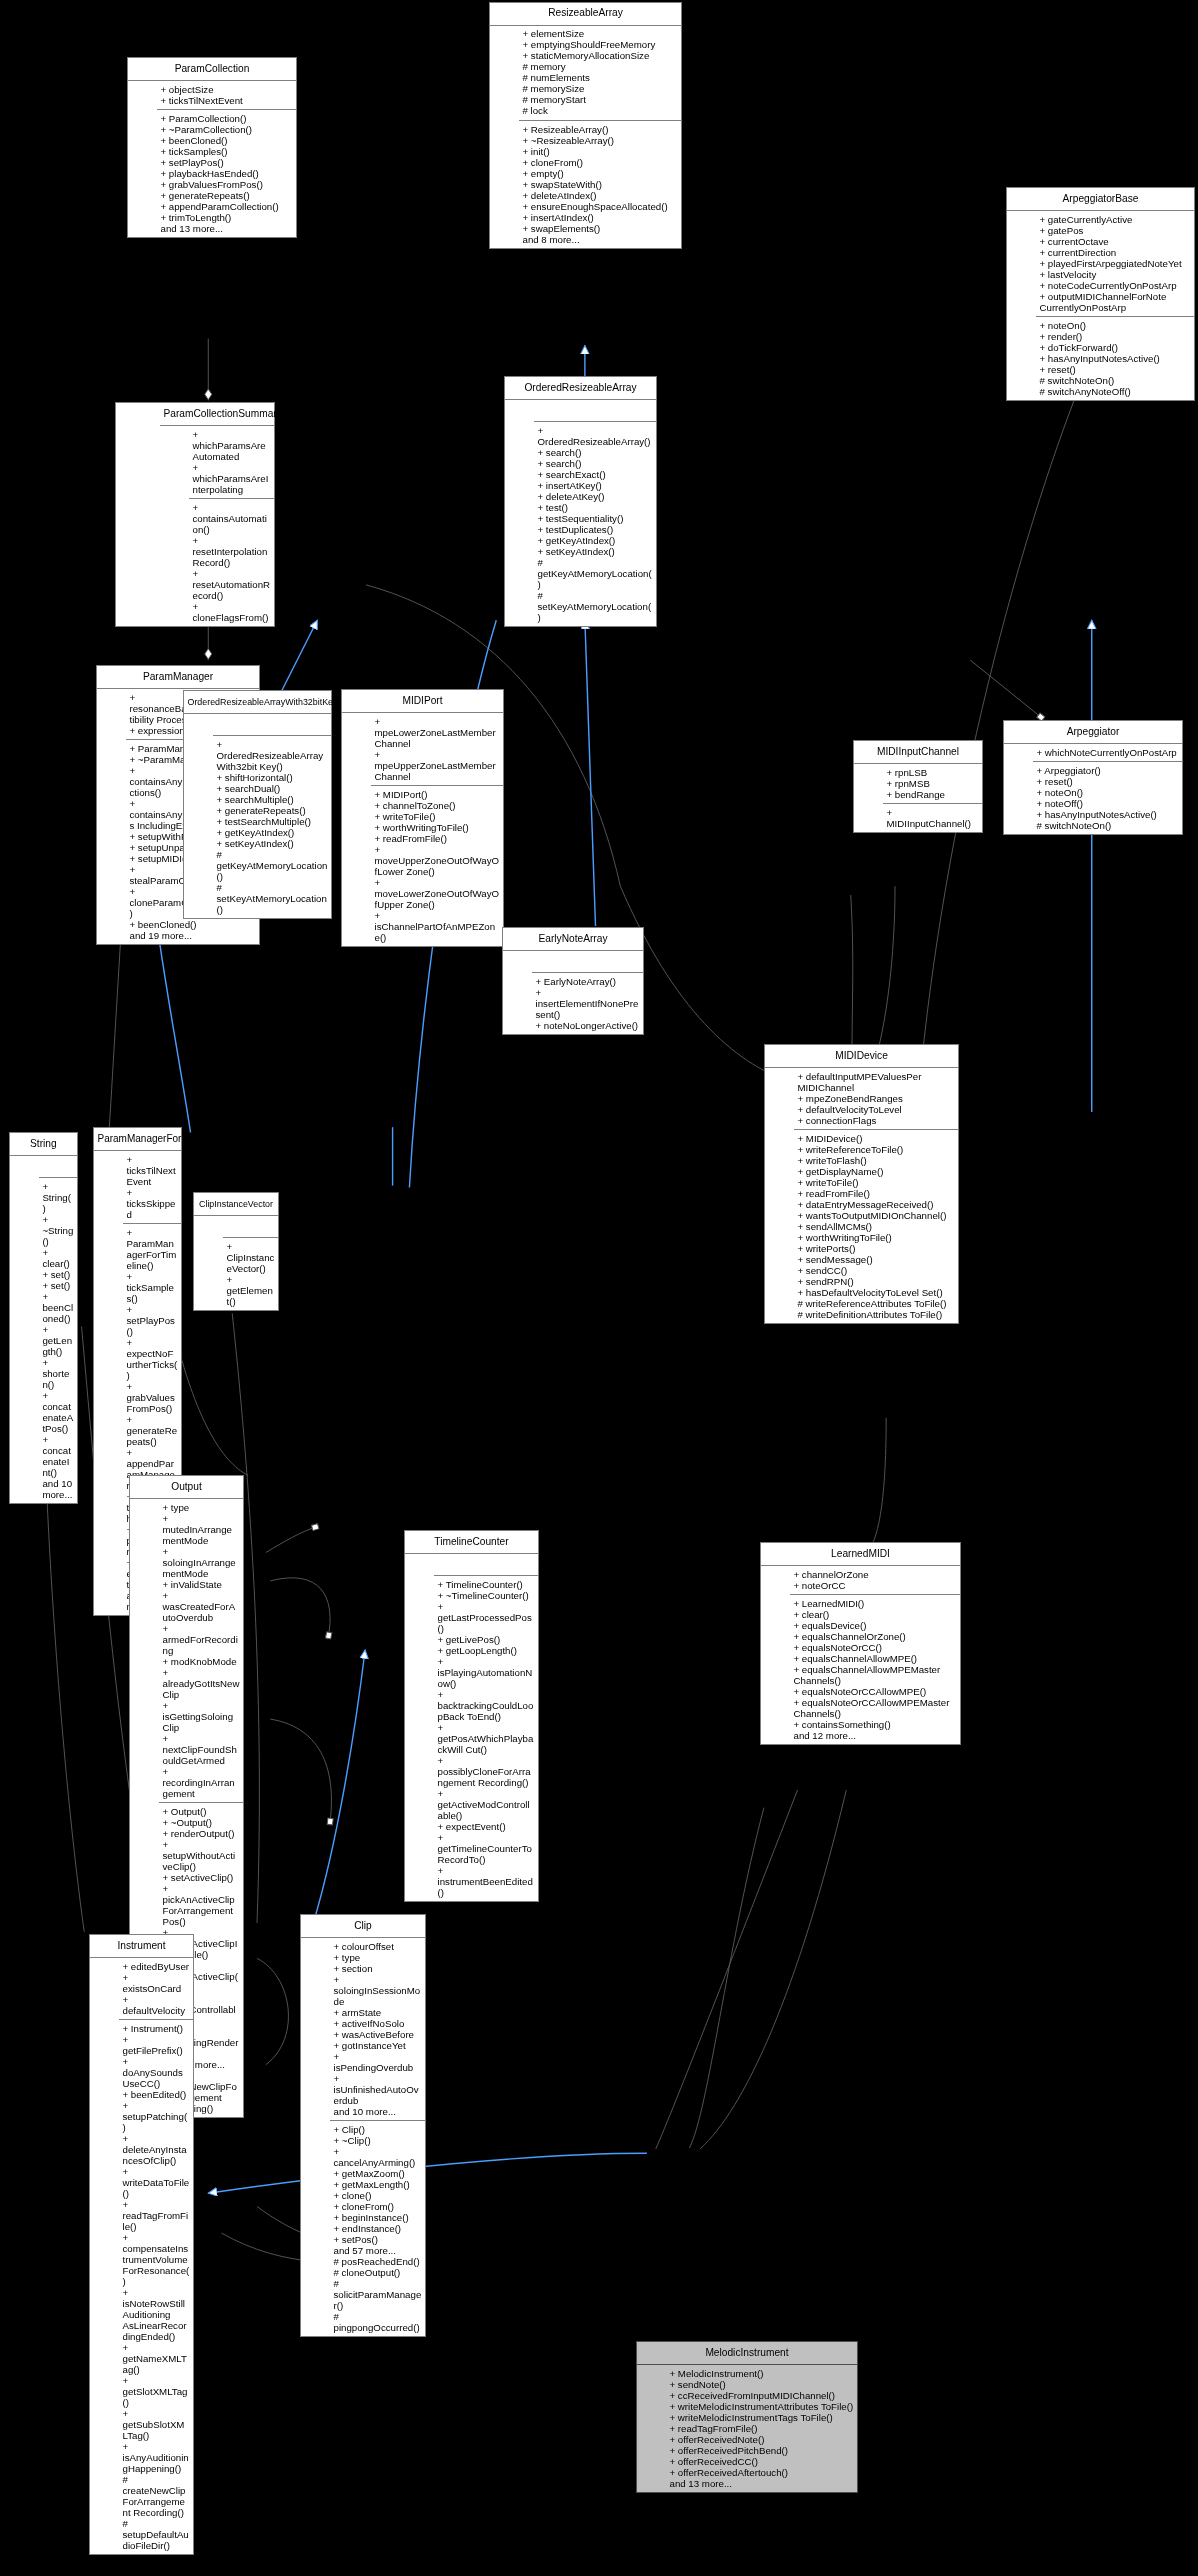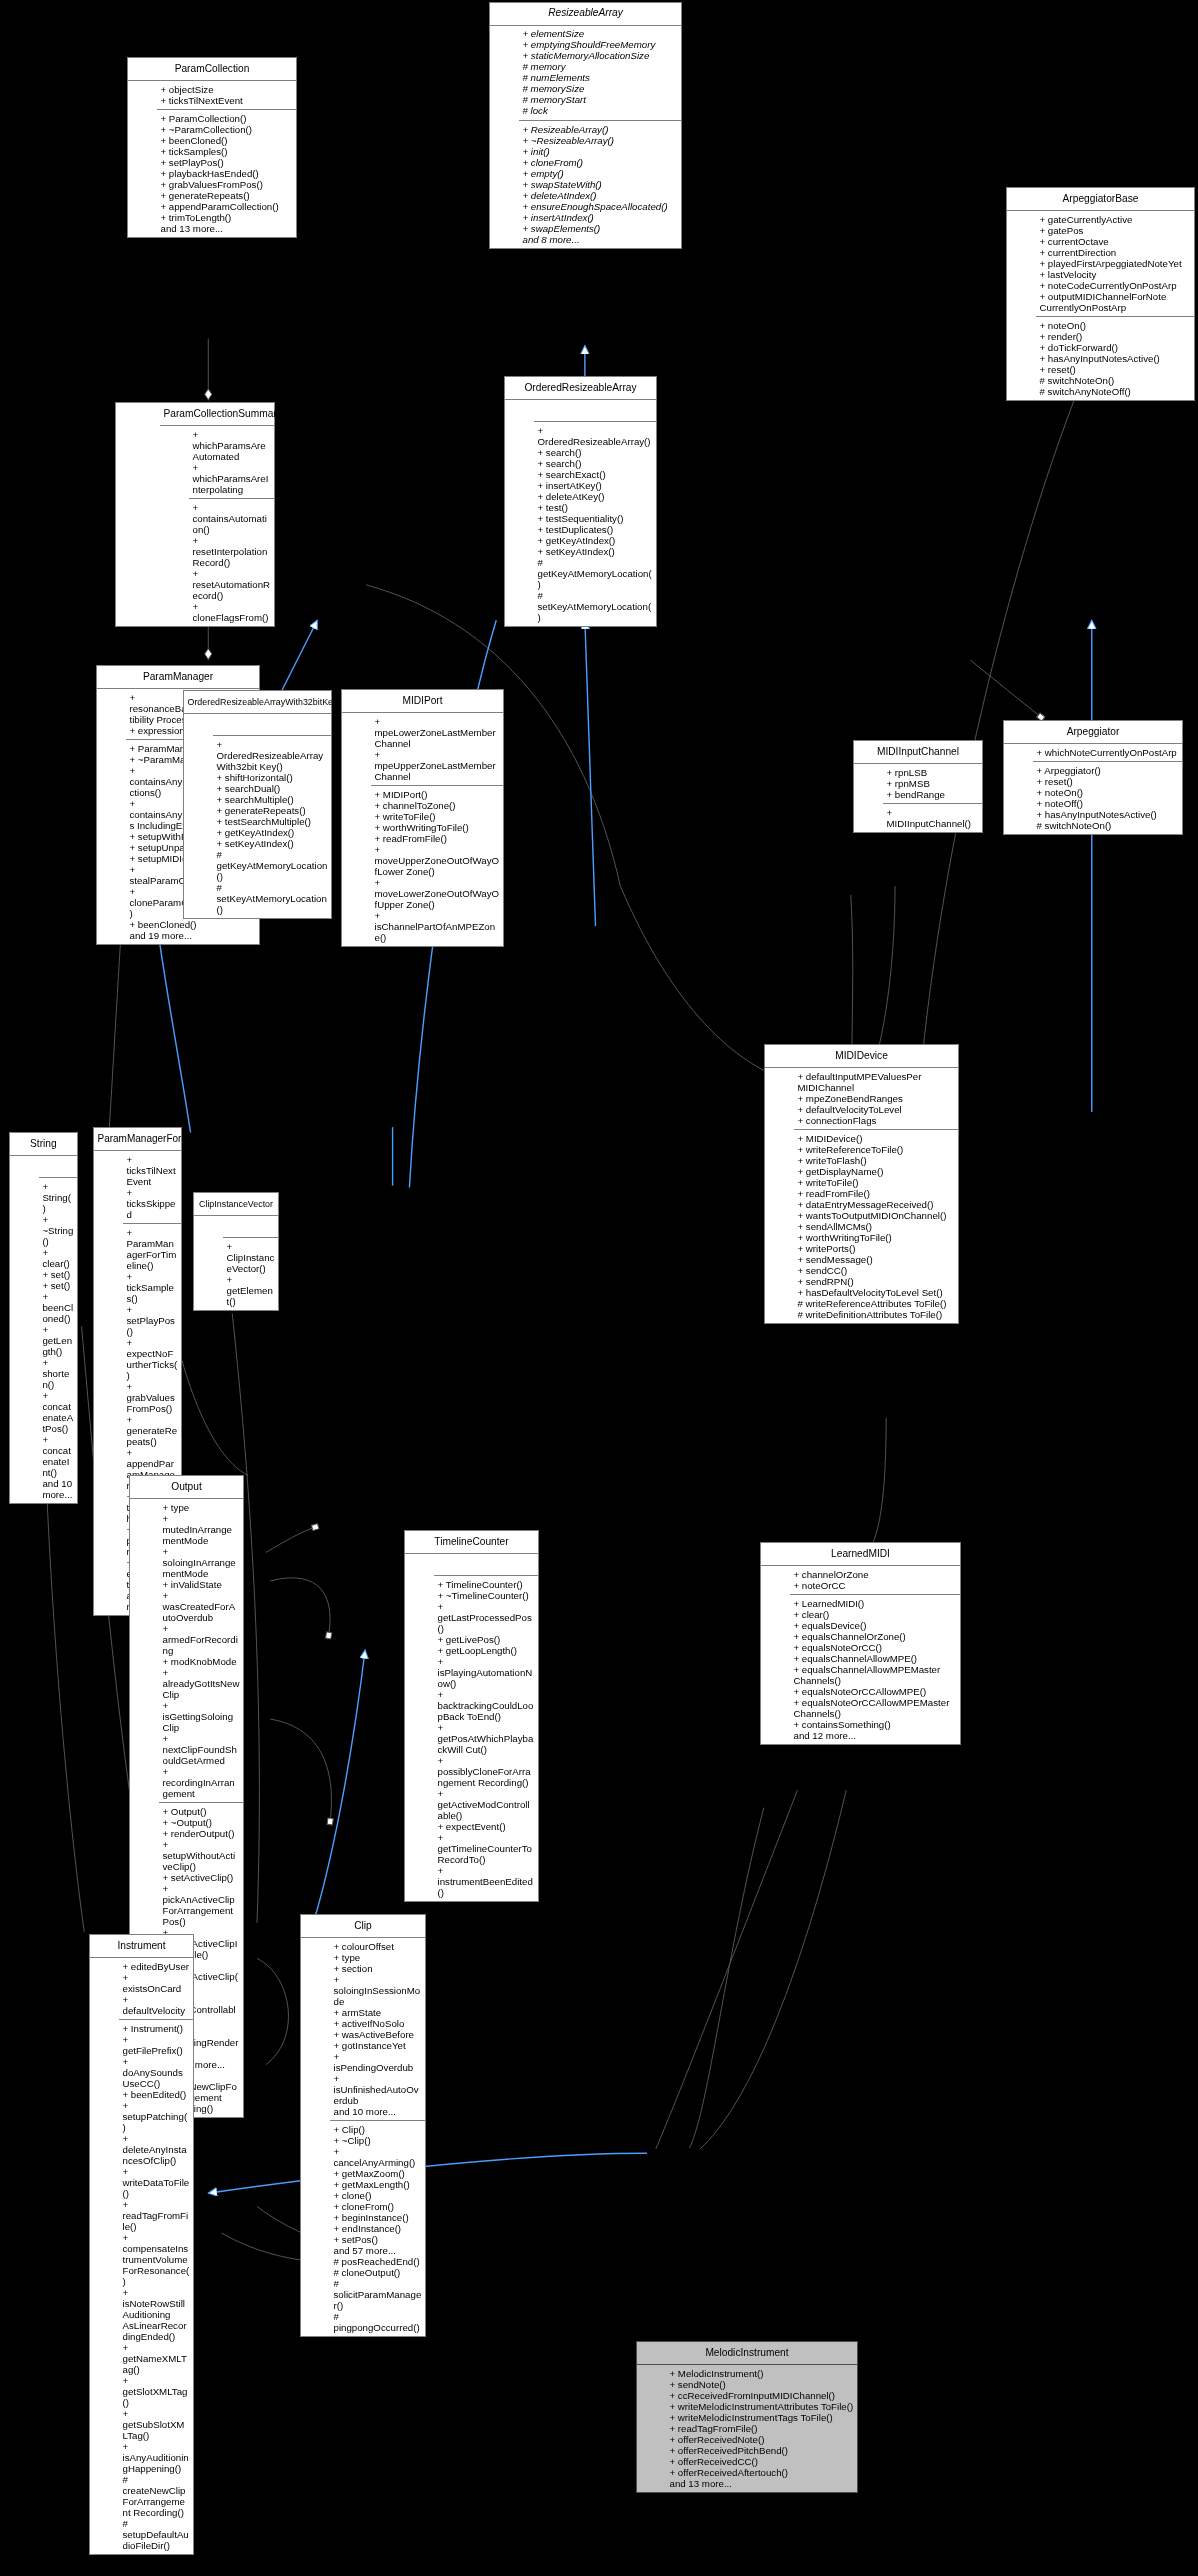--- a/index.html
+++ b/index.html
@@ -130,21 +130,21 @@
         <div class="row">+ setPlayPos()</div>
         <div class="row">+ playbackHasEnded()</div>
         <div class="row">+ grabValuesFromPos()</div>
         <div class="row">+ generateRepeats()</div>
         <div class="row">+ appendParamCollection()</div>
         <div class="row">+ trimToLength()</div>
         <div class="row">and 13 more...</div>
       </div>
   </div>
 
-  <div class="node" style="left:489px;top:1.8px;width:193px;font-style:italic;">
+  <div class="node" style="left:489px;top:1.8px;width:193px;">
     <div class="title">ResizeableArray</div>
     <div class="attrs">
         <div class="row">+ elementSize</div>
         <div class="row">+ emptyingShouldFreeMemory</div>
         <div class="row">+ staticMemoryAllocationSize</div>
         <div class="row"># memory</div>
         <div class="row"># numElements</div>
         <div class="row"># memorySize</div>
         <div class="row"># memoryStart</div>
         <div class="row"># lock</div>
@@ -297,20 +297,29 @@
     <div class="attrs">
         <div class="row">+ rpnLSB</div>
         <div class="row">+ rpnMSB</div>
         <div class="row">+ bendRange</div>
       </div>
     <div class="ops">
         <div class="row">+ MIDIInputChannel()</div>
       </div>
   </div>
 
+  <div class="node" style="left:502px;top:927px;width:142px;">
+    <div class="title">EarlyNoteArray</div>
+    <div class="attrs empty"></div>
+    <div class="ops">
+        <div class="row">+ EarlyNoteArray()</div>
+        <div class="row">+ insertElementIfNonePresent()</div>
+        <div class="row">+ noteNoLongerActive()</div>
+      </div>
+  </div>
 
   <div class="node" style="left:764px;top:1044px;width:195px;">
     <div class="title">MIDIDevice</div>
     <div class="attrs">
         <div class="row">+ defaultInputMPEValuesPer MIDIChannel</div>
         <div class="row">+ mpeZoneBendRanges</div>
         <div class="row">+ defaultVelocityToLevel</div>
         <div class="row">+ connectionFlags</div>
       </div>
     <div class="ops">

